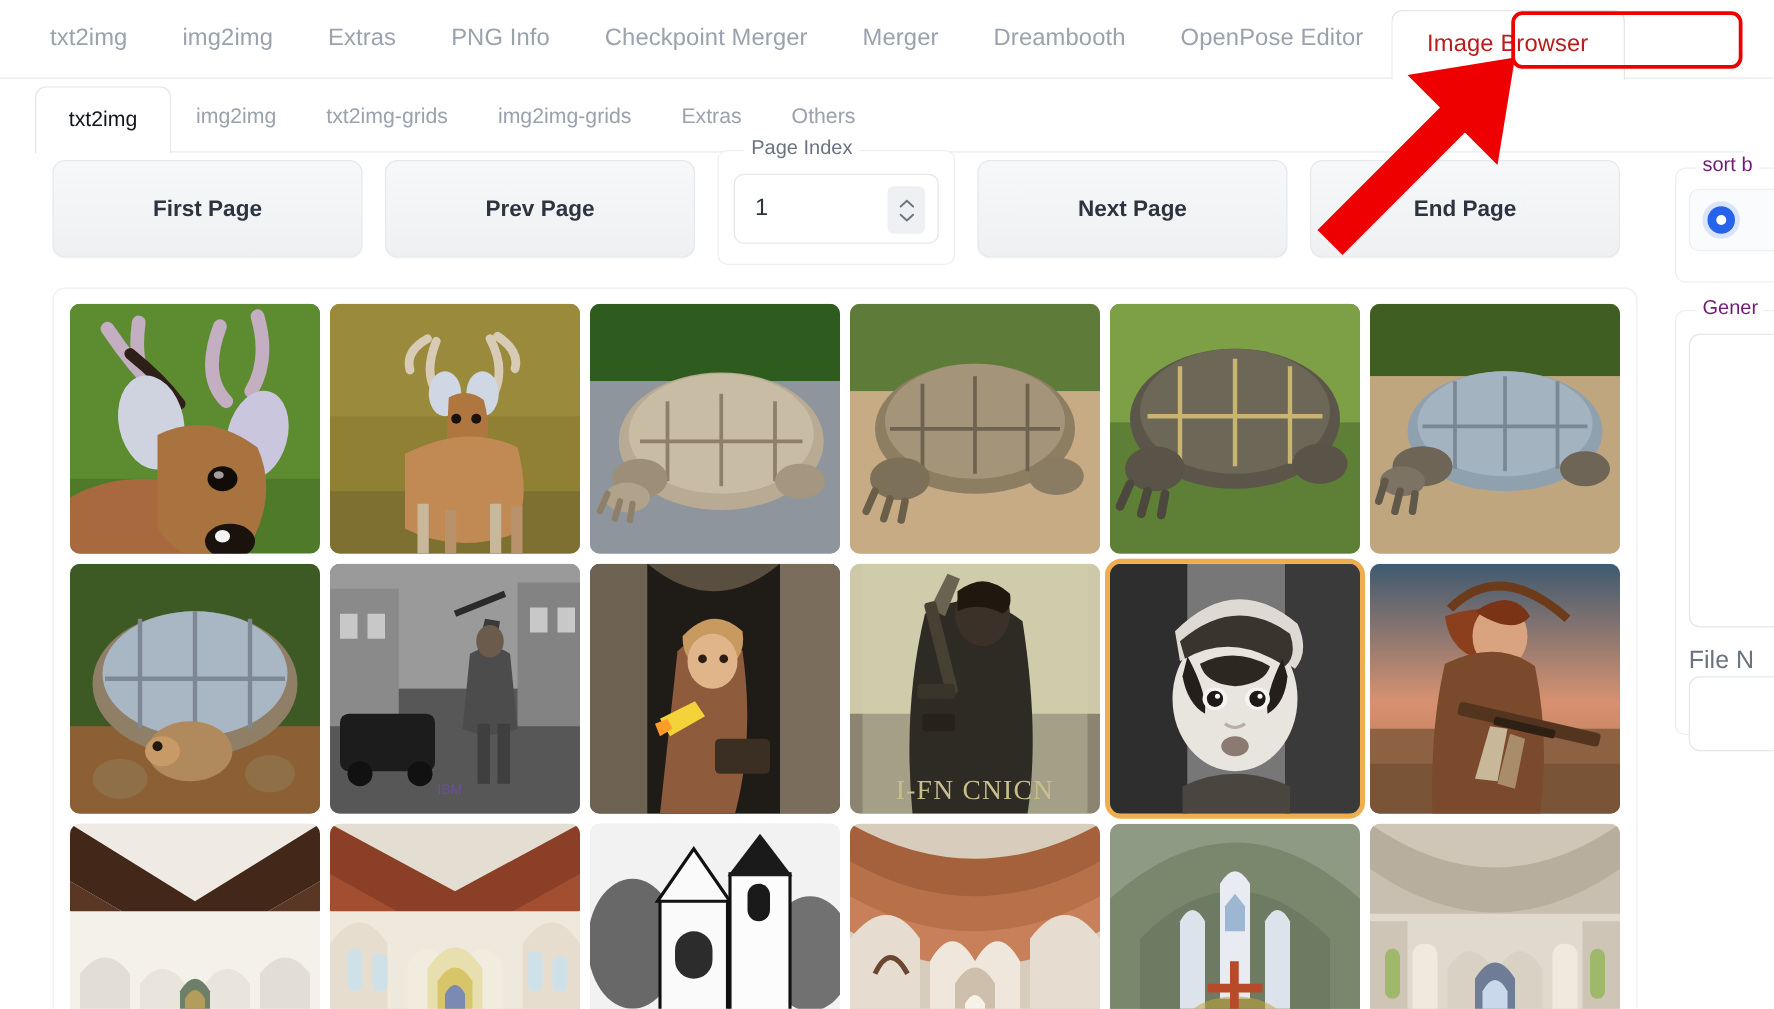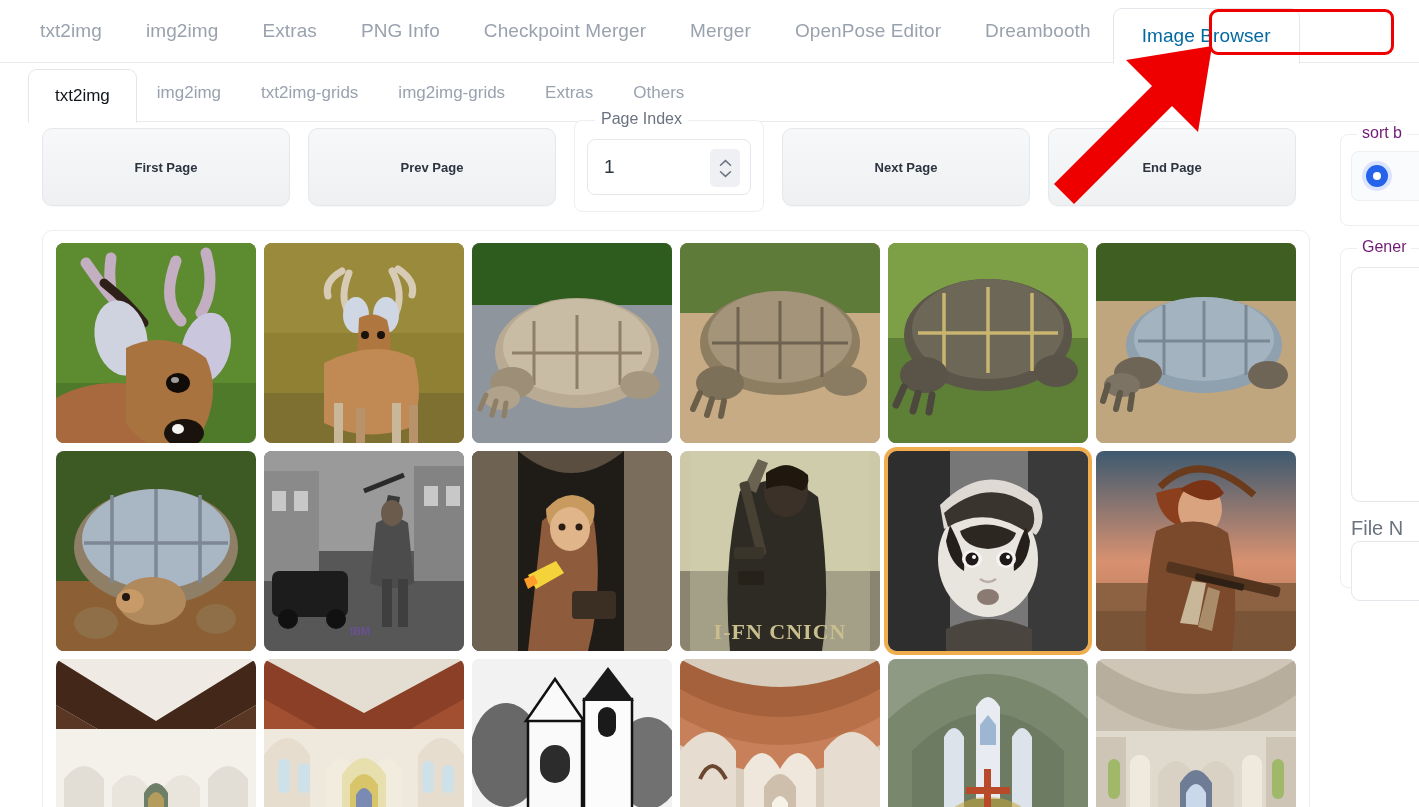--- a/index.html
+++ b/index.html
@@ -18,21 +18,21 @@
     border-bottom: 1px solid #e8eaed;
     display: flex; align-items: center;
   }
   .topnav-inner { display: flex; align-items: flex-end; height: 63px; padding-left: 18px; gap: 0; }
   .toptab {
     font-size: 19px; color: #9aa2ae; padding: 0 22px; height: 63px;
     display: flex; align-items: center; white-space: nowrap; cursor: pointer;
     letter-spacing: .1px;
   }
   .toptab.active {
-    color: #0369a1; background: #ffffff;
+    color: #b91c1c; background: #ffffff;
     border: 1px solid #e3e6ea; border-bottom-color: #ffffff;
     border-radius: 9px 9px 0 0;
     height: 56px; margin-bottom: -1px; padding: 0 28px;
     font-weight: 400;
   }
   
   .annot-box {
     position: absolute; left: 1209px; top: 9px; width: 185px; height: 46px;
     border: 3.5px solid #ee0000; border-radius: 9px; pointer-events: none;
   }
@@ -66,21 +66,21 @@
   
   .pager {
     display: flex; align-items: flex-start; gap: 0; padding-left: 14px;
     height: 96px;
   }
   .pgbtn {
     width: 248px; height: 78px; margin-right: 18px;
     background: linear-gradient(180deg,#f7f8f9 0%, #eef0f2 100%);
     border: 1px solid #e4e7eb; border-radius: 10px;
     display: flex; align-items: center; justify-content: center;
-    font-size: 13px; font-weight: bold; color: #2c3440; cursor: pointer;
+    font-size: 18px; font-weight: bold; color: #2c3440; cursor: pointer;
     box-shadow: 0 1px 1px rgba(0,0,0,.03);
   }
 
   .spinner-group {
     position: relative; width: 190px; height: 92px; margin-right: 18px;
     border: 1px solid #eceef1; border-radius: 8px; background: #fff;
     margin-top: -8px;
   }
   .spinner-legend {
     position: absolute; top: -11px; left: 20px; background: #fff;
@@ -105,21 +105,21 @@
     margin-top: 6px; margin-left: 14px; width: 1268px; height: 600px;
     border: 1px solid #eceef1; border-radius: 10px; background: #fff;
     padding: 12px 0 0 13px; overflow: hidden;
   }
   .grid {
     display: grid; grid-template-columns: repeat(6, 200px);
     gap: 8px 8px;
   }
   .cell {
     width: 200px; height: 200px; border-radius: 8px; overflow: hidden;
-    position: relative; cursor: pointer; background: #ddd; font-weight: bold;
+    position: relative; cursor: pointer; background: #ddd;
   }
   .cell.selected { box-shadow: 0 0 0 4px #f0ad4e; border-radius: 9px; }
   .cell svg { display: block; width: 200px; height: 200px; }
 
   
   .sort-group {
     position: relative; margin-top: 6px; width: 120px; height: 92px;
     border: 1px solid #eceef1; border-radius: 8px; background: #fff;
   }
   .grp-legend {
@@ -165,22 +165,22 @@
 <div id="app">
 
   <div class="topnav">
     <div class="topnav-inner">
       <div class="toptab">txt2img</div>
       <div class="toptab">img2img</div>
       <div class="toptab">Extras</div>
       <div class="toptab">PNG Info</div>
       <div class="toptab">Checkpoint Merger</div>
       <div class="toptab">Merger</div>
+      <div class="toptab">Dreambooth</div>
       <div class="toptab">OpenPose Editor</div>
-      <div class="toptab">Dreambooth</div>
       <div class="toptab active">Image Browser</div>
     </div>
   </div>
   <div class="annot-box"></div>
 
   <div class="subtab-rule"></div>
   <div class="subtabs">
     <div class="subtab active">txt2img</div>
     <div class="subtab">img2img</div>
     <div class="subtab">txt2img-grids</div>

